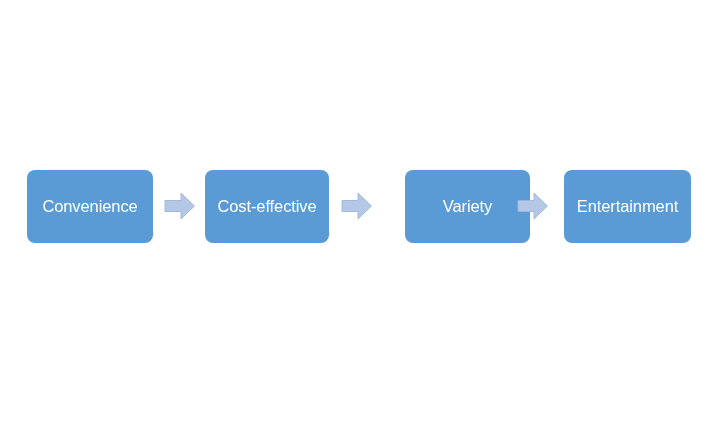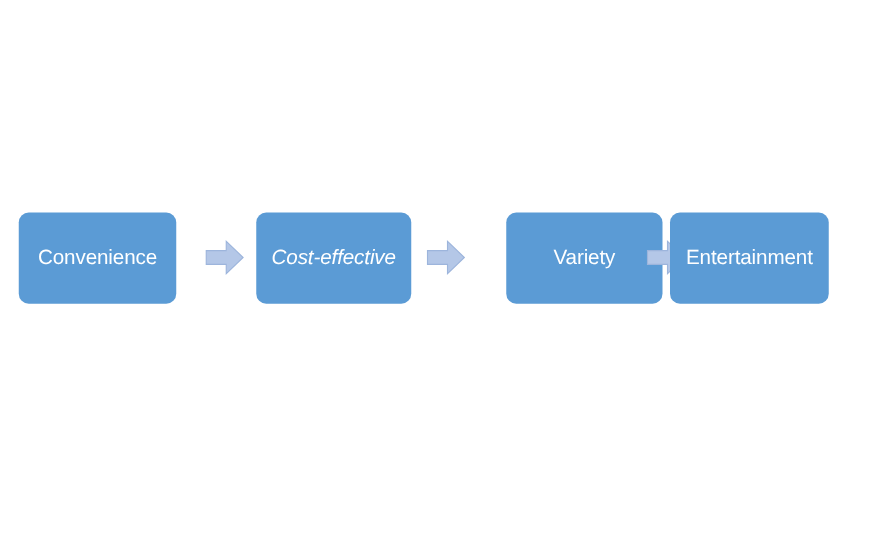--- a/index.html
+++ b/index.html
@@ -52,24 +52,24 @@
     width: 30px;
     height: 28px;
   }
   .flow-arrow svg {
     display: block;
     width: 30px;
     height: 28px;
     overflow: visible;
   }
   
-  .box-1 { left: 15px;  width: 126px; }
-  .box-2 { left: 205px; width: 124px; font-style: italic; }
+  .box-1 { left: 27px;  width: 126px; }
+  .box-2 { left: 205px; width: 124px; }
   .box-3 { left: 381px; width: 125px; margin-left: 24px; }
-  .box-4 { left: 536px; width: 127px; }
+  .box-4 { left: 564px; width: 127px; }
   
   .arrow-1 { left: 165px; }
   .arrow-2 { left: 342px; }
   .arrow-3 { left: 518px; }
 </style>
 </head>
 <body>
 
 <div id="canvas">
 

